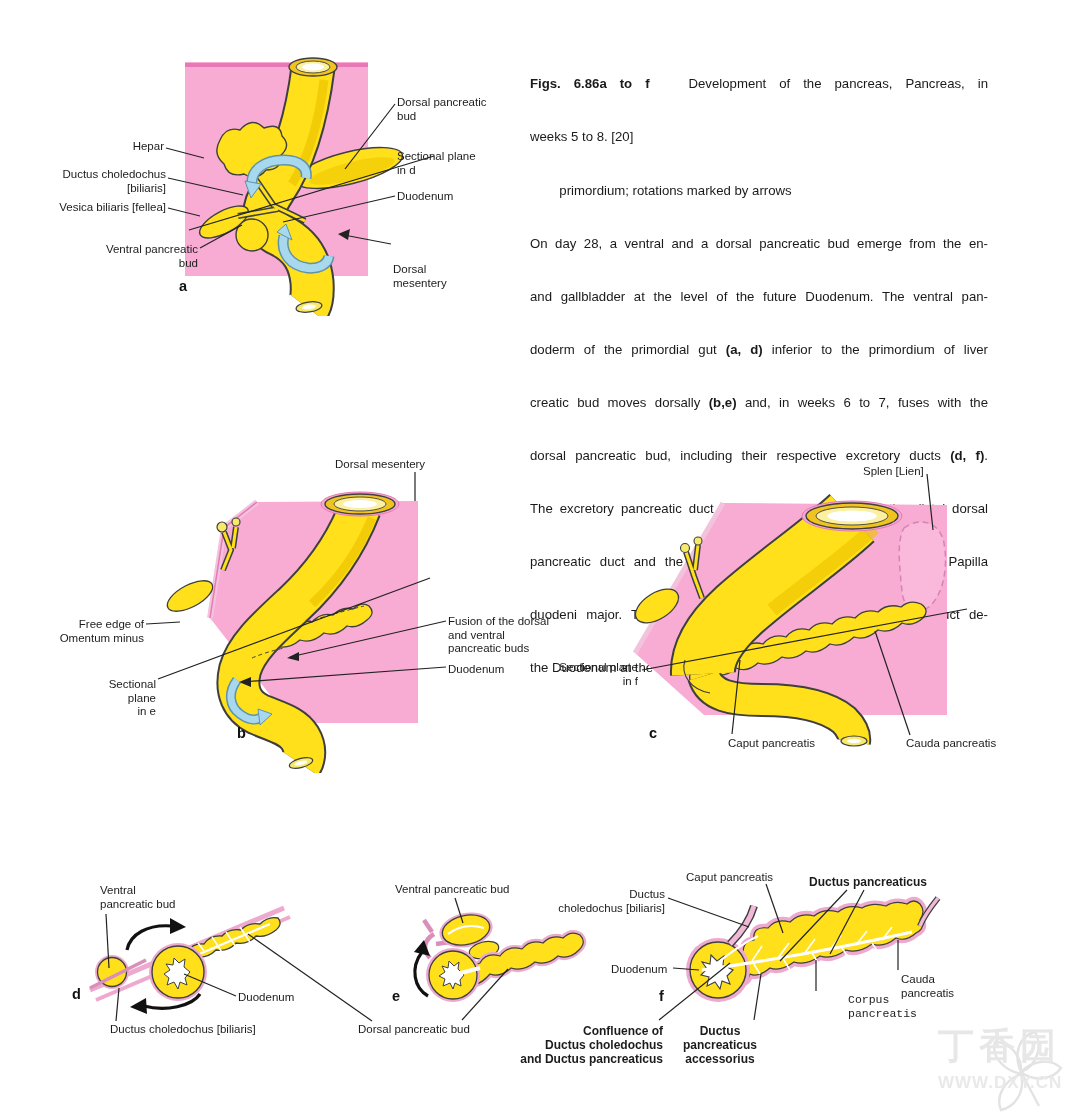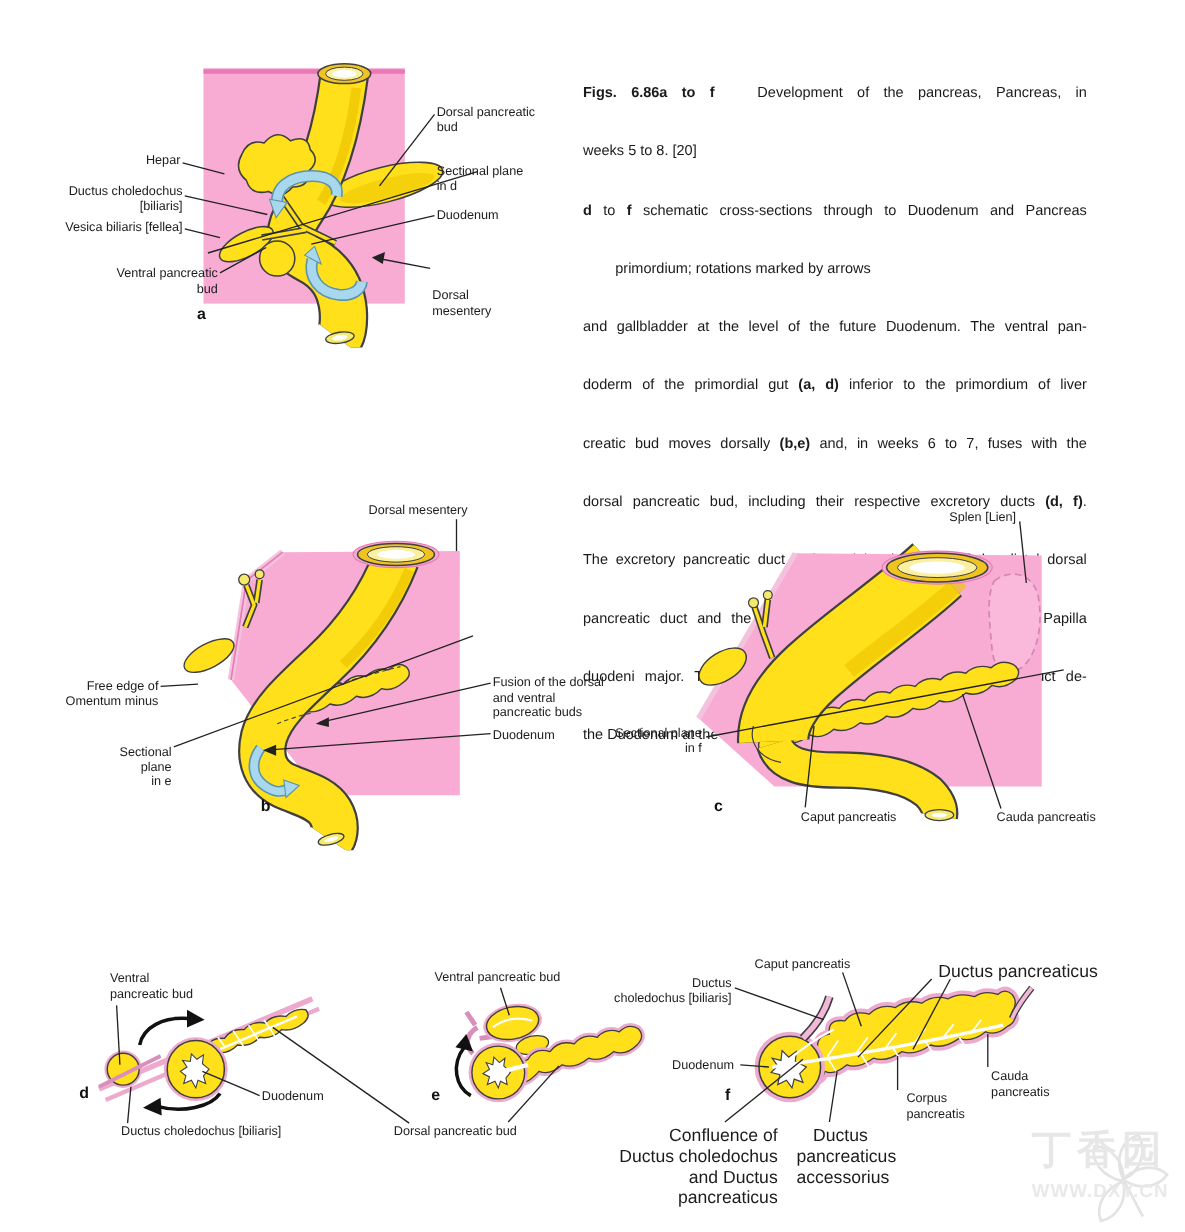--- a/index.html
+++ b/index.html
@@ -4,21 +4,21 @@
 <style>
   html,body{margin:0;padding:0;background:#fff;}
   .page{position:relative;width:1077px;height:1120px;background:#ffffff;overflow:hidden;
         font-family:"Liberation Sans",sans-serif;}
   .fig{position:absolute;}
   .fig svg{position:absolute;left:0;top:0;display:block;}
   .lbl{position:absolute;font:11.5px/1.18 "Liberation Sans",sans-serif;color:#1c1c1c;
        white-space:pre-line;}
   .lbl.r{text-align:right;}
   .lbl.c{text-align:center;}
-  .lbl.bold{font-weight:400;font-size:16px;margin-left:44px;}
+  .lbl.bold{font-weight:700;font-size:12px;}
   .letter{position:absolute;font:700 14.5px "Liberation Sans",sans-serif;color:#111;}
   .cap{position:absolute;left:530px;top:40px;width:458px;
        font:13.2px/1.34 "Liberation Sans",sans-serif;color:#1a1a1a;white-space:pre-wrap;}
   .cap .cl{min-height:17px;}
   .cap .jl{text-align:justify;text-align-last:justify;}
   .wm{position:absolute;left:838px;top:1028px;width:235px;height:88px;text-align:right;}
   .wm .nm{position:absolute;left:100px;top:0px;font:700 36px/1 "DejaVu Sans",sans-serif;
           color:#e7e7e7;letter-spacing:5px;}
   .wm .st{position:absolute;left:100px;top:46px;font:700 17px/1 "Liberation Sans",sans-serif;
           color:#e9e9e9;letter-spacing:1px;}
@@ -100,22 +100,22 @@
     <div class="lbl r" style="left:6px;top:130px;width:108px;">Ductus choledochus
 [biliaris]</div>
     <div class="lbl r" style="left:4px;top:163px;width:110px;">Vesica biliaris [fellea]</div>
     <div class="lbl r" style="left:33px;top:205px;width:113px;">Ventral pancreatic bud</div>
     <div class="letter" style="left:127px;top:240px;">a</div>
   </div>
 
   <div class="cap">
     <div class="cl jl"><span style="font-weight: 700;">Figs. 6.86a to f</span><span>   </span><span style="font-weight: 400;">Development of the pancreas, Pancreas, in</span></div>
     <div class="cl"><span style="font-weight: 400;">weeks 5 to 8.</span><span> [20]</span></div>
-    <div class="cl jl"><span style="font-weight: 700;">d</span><span> to </span><span style="font-weight: 700;">f</span><span> schematic cross-sections through to Duodenum and Pancreas</span></div>
     <div class="cl"><span>        primordium; rotations marked by arrows</span></div>
+    <div class="cl jl"><span>On day 28, a ventral and a dorsal pancreatic bud emerge from the en-</span></div>
     <div class="cl jl"><span>and gallbladder at the level of the future Duodenum. The ventral pan-</span></div>
     <div class="cl jl"><span>doderm of the primordial gut </span><span style="font-weight: 700;">(a, d)</span><span> inferior to the primordium of liver</span></div>
     <div class="cl jl"><span>creatic bud moves dorsally </span><span style="font-weight: 700;">(b,e)</span><span> and, in weeks 6 to 7, fuses with the</span></div>
     <div class="cl jl"><span>dorsal pancreatic bud, including their respective excretory ducts </span><span style="font-weight: 700;">(d, f)</span><span>.</span></div>
     <div class="cl jl"><span>The excretory pancreatic duct is formed by the union of the distal dorsal</span></div>
     <div class="cl jl"><span>pancreatic duct and the ventral pancreatic duct and enters the Papilla</span></div>
     <div class="cl jl"><span>duodeni major. The proximal portion of the dorsal pancreatic duct de-</span></div>
     <div class="cl"><span>the Duodenum at the Papilla duodeni minor.</span></div>
   </div>
 
@@ -347,21 +347,21 @@
 choledochus [biliaris]</div>
     <div class="lbl bold" style="left:757px;top:27px;">Ductus pancreaticus</div>
     <div class="lbl" style="left:559px;top:115px;">Duodenum</div>
     <div class="letter" style="left:607px;top:140px;">f</div>
     <div class="lbl r bold" style="left:451px;top:176px;width:160px;">Confluence of
 Ductus choledochus
 and Ductus pancreaticus</div>
     <div class="lbl c bold" style="left:628px;top:176px;width:80px;">Ductus
 pancreaticus
 accessorius</div>
-    <div class="lbl" style="left:772px;top:145px;">Corpus
+    <div class="lbl" style="left:796px;top:145px;font-family:Liberation Mono, monospace;">Corpus
 pancreatis</div>
     <div class="lbl" style="left:849px;top:125px;">Cauda
 pancreatis</div>
   </div>
 
   <div class="wm">
     <svg width="100" height="88" viewBox="0 0 100 88">
       <g fill="none" stroke="#E3E3E3" stroke-width="2.4">
         <path d="M48,44 C40,26 46,8 62,4 C70,18 64,38 48,44 Z"></path>
         <path d="M48,44 C60,32 78,30 88,40 C80,52 60,54 48,44 Z"></path>

